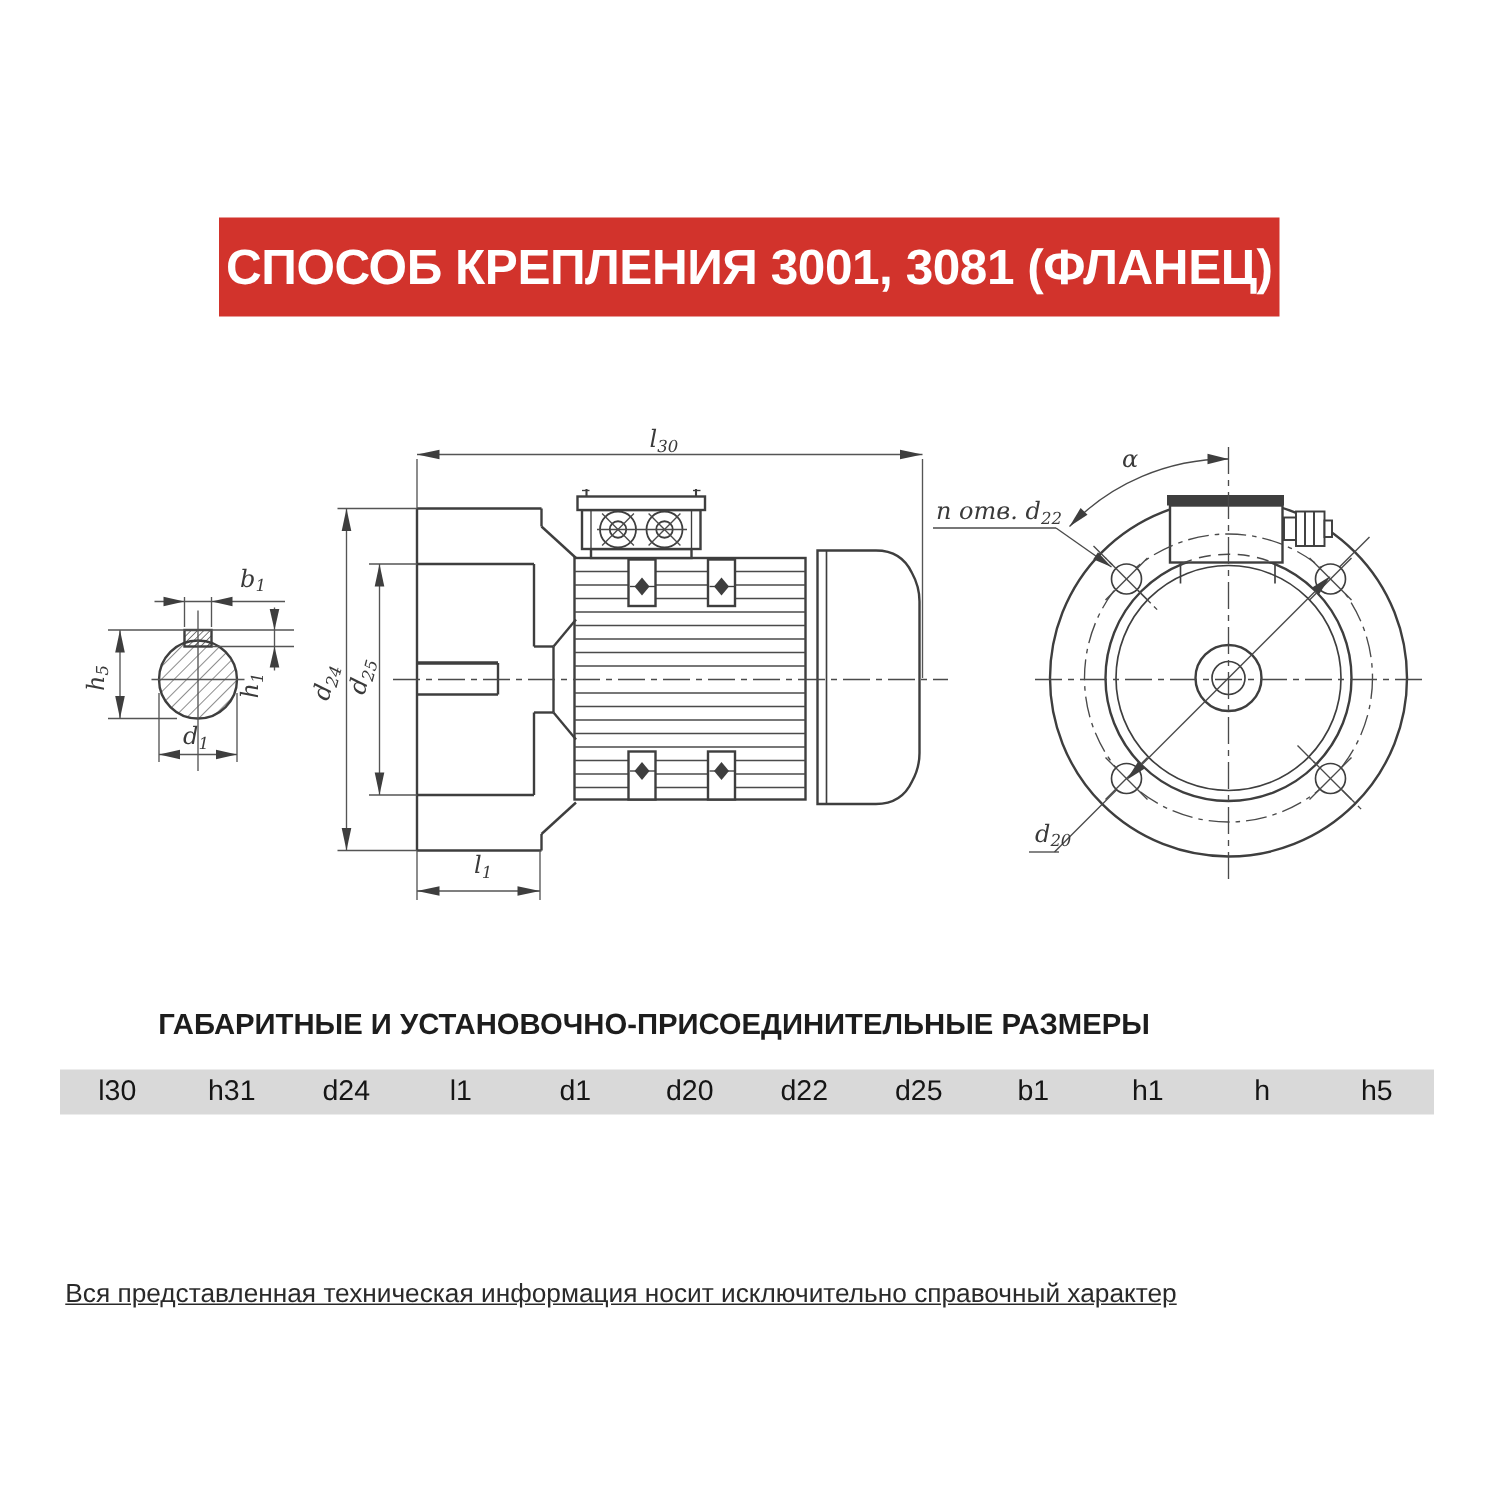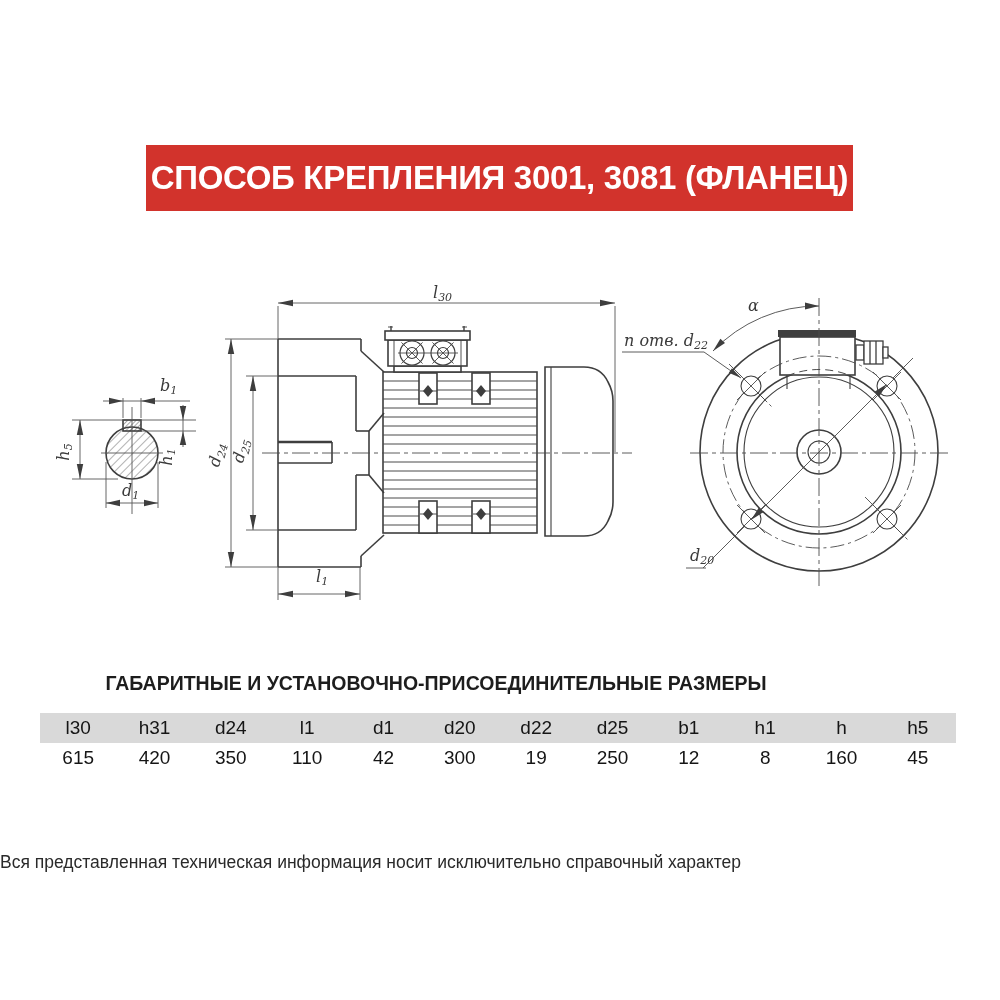--- a/index.html
+++ b/index.html
@@ -10,22 +10,22 @@
           font-weight:bold;font-size:33px;letter-spacing:-0.3px;}
   .drawing{position:absolute;left:0;top:0;width:1000px;height:1000px;}
   .dim{font:italic 16px "DejaVu Serif", serif;fill:#3a3a3a;}
   .dim .sub{font-size:11px;font-style:italic;}
   .section-title{position:absolute;left:0;top:672px;width:872px;text-align:center;
                  font-weight:bold;font-size:19.5px;color:#1d1d1d;}
   .dim-table{position:absolute;left:40px;top:713px;width:916px;font-size:19px;color:#151515;}
   .dim-table .tr{display:grid;grid-template-columns:repeat(12,1fr);height:30px;
                  align-items:center;text-align:center;}
   .dim-table .tr.head{background:#d9d9d9;}
-  .footer{position:absolute;left:0;top:850px;width:828px;
-          font-size:17.5px;line-height:24px;color:#2a2a2a;}
+  .footer{position:absolute;left:0;top:850px;width:828px;text-align:center;
+          font-size:17.5px;line-height:24px;color:#2a2a2a;text-decoration:underline;}
 </style>
 </head>
 <body>
 
 <div id="page">
 
   <div class="banner" style="background:#d2332c;color:#ffffff;">
     <span>СПОСОБ КРЕПЛЕНИЯ 3001, 3081 (ФЛАНЕЦ)</span>
   </div>
 
@@ -282,33 +282,19 @@
       <div>l1</div>
       <div>d1</div>
       <div>d20</div>
       <div>d22</div>
       <div>d25</div>
       <div>b1</div>
       <div>h1</div>
       <div>h</div>
       <div>h5</div>
     </div>
-    <div class="tr">
-      <div>615</div>
-      <div>420</div>
-      <div>350</div>
-      <div>110</div>
-      <div>42</div>
-      <div>300</div>
-      <div>19</div>
-      <div>250</div>
-      <div>12</div>
-      <div>8</div>
-      <div>160</div>
-      <div>45</div>
-    </div>
   </div>
 
   <div class="footer">
     <div>Вся представленная техническая информация носит исключительно справочный характер</div>
   </div>
 
 </div>
 
 </body></html>

